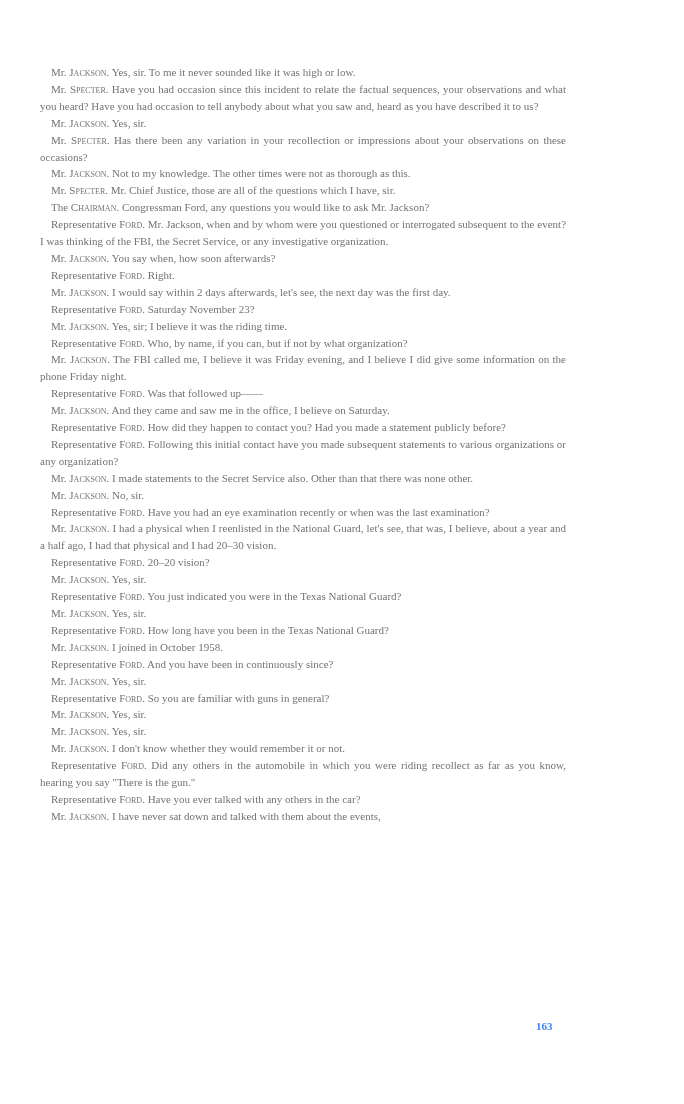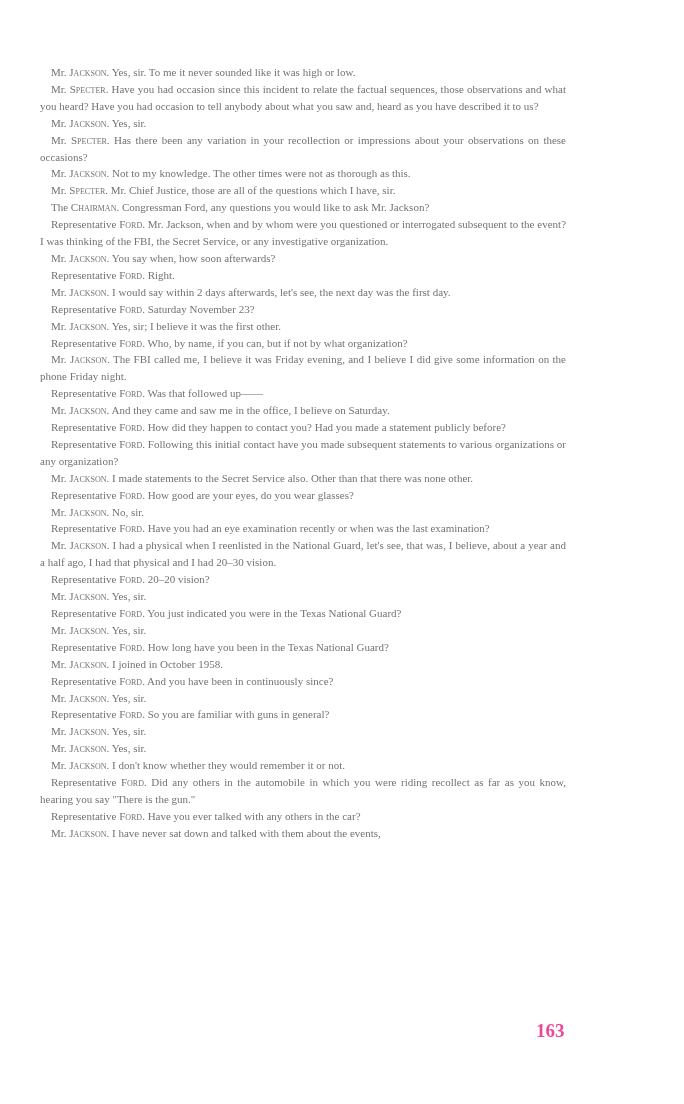--- a/index.html
+++ b/index.html
@@ -8,48 +8,47 @@
     position: absolute; left: 40px; top: 64px; width: 526px;
     font-family: Liberation Serif, serif;
     font-size: 11px; line-height: 16.9px; color: #737373;
     text-align: justify;
   }
   .para { margin: 0; text-indent: 11px; }
   .speaker { font-variant: small-caps; }
   .pagenum {
     position: absolute; left: 536px; top: 1020px;
     font-family: "Liberation Serif", "DejaVu Serif", serif;
-    font-weight: bold; font-size: 19px; color: #ec4899;
+    font-weight: bold; font-size: 11px; color: #3b82f6;
   }
 </style>
 </head>
 <body>
 
 <div class="page" id="transcript">
     <p class="para"><span>Mr.</span> <span class="speaker">Jackson</span>. <span>Yes, sir. To me it never sounded like it was high or low.</span></p>
-    <p class="para"><span>Mr.</span> <span class="speaker">Specter</span>. <span>Have you had occasion since this incident to relate the factual sequences, those observations and what you heard? Have you had occasion to tell anybody about what you saw and, heard as you have described it to us?</span></p>
+    <p class="para"><span>Mr.</span> <span class="speaker">Specter</span>. <span>Have you had occasion since this incident to relate the factual sequences, your observations and what you heard? Have you had occasion to tell anybody about what you saw and, heard as you have described it to us?</span></p>
     <p class="para"><span>Mr.</span> <span class="speaker">Jackson</span>. <span>Yes, sir.</span></p>
     <p class="para"><span>Mr.</span> <span class="speaker">Specter</span>. <span>Has there been any variation in your recollection or impressions about your observations on these occasions?</span></p>
     <p class="para"><span>Mr.</span> <span class="speaker">Jackson</span>. <span>Not to my knowledge. The other times were not as thorough as this.</span></p>
     <p class="para"><span>Mr.</span> <span class="speaker">Specter</span>. <span>Mr. Chief Justice, those are all of the questions which I have, sir.</span></p>
     <p class="para"><span>The</span> <span class="speaker">Chairman</span>. <span>Congressman Ford, any questions you would like to ask Mr. Jackson?</span></p>
     <p class="para"><span>Representative</span> <span class="speaker">Ford</span>. <span>Mr. Jackson, when and by whom were you questioned or interrogated subsequent to the event? I was thinking of the FBI, the Secret Service, or any investigative organization.</span></p>
     <p class="para"><span>Mr.</span> <span class="speaker">Jackson</span>. <span>You say when, how soon afterwards?</span></p>
     <p class="para"><span>Representative</span> <span class="speaker">Ford</span>. <span>Right.</span></p>
     <p class="para"><span>Mr.</span> <span class="speaker">Jackson</span>. <span>I would say within 2 days afterwards, let's see, the next day was the first day.</span></p>
     <p class="para"><span>Representative</span> <span class="speaker">Ford</span>. <span>Saturday November 23?</span></p>
-    <p class="para"><span>Mr.</span> <span class="speaker">Jackson</span>. <span>Yes, sir; I believe it was the first other.</span></p>
+    <p class="para"><span>Mr.</span> <span class="speaker">Jackson</span>. <span>Yes, sir; I believe it was the riding time.</span></p>
     <p class="para"><span>Representative</span> <span class="speaker">Ford</span>. <span>Who, by name, if you can, but if not by what organization?</span></p>
     <p class="para"><span>Mr.</span> <span class="speaker">Jackson</span>. <span>The FBI called me, I believe it was Friday evening, and I believe I did give some information on the phone Friday night.</span></p>
     <p class="para"><span>Representative</span> <span class="speaker">Ford</span>. <span>Was that followed up——</span></p>
     <p class="para"><span>Mr.</span> <span class="speaker">Jackson</span>. <span>And they came and saw me in the office, I believe on Saturday.</span></p>
     <p class="para"><span>Representative</span> <span class="speaker">Ford</span>. <span>How did they happen to contact you? Had you made a statement publicly before?</span></p>
     <p class="para"><span>Representative</span> <span class="speaker">Ford</span>. <span>Following this initial contact have you made subsequent statements to various organizations or any organization?</span></p>
     <p class="para"><span>Mr.</span> <span class="speaker">Jackson</span>. <span>I made statements to the Secret Service also. Other than that there was none other.</span></p>
-    <p class="para"><span>Representative</span> <span class="speaker">Ford</span>. <span>How good are your eyes, do you wear glasses?</span></p>
     <p class="para"><span>Mr.</span> <span class="speaker">Jackson</span>. <span>No, sir.</span></p>
     <p class="para"><span>Representative</span> <span class="speaker">Ford</span>. <span>Have you had an eye examination recently or when was the last examination?</span></p>
     <p class="para"><span>Mr.</span> <span class="speaker">Jackson</span>. <span>I had a physical when I reenlisted in the National Guard, let's see, that was, I believe, about a year and a half ago, I had that physical and I had 20–30 vision.</span></p>
     <p class="para"><span>Representative</span> <span class="speaker">Ford</span>. <span>20–20 vision?</span></p>
     <p class="para"><span>Mr.</span> <span class="speaker">Jackson</span>. <span>Yes, sir.</span></p>
     <p class="para"><span>Representative</span> <span class="speaker">Ford</span>. <span>You just indicated you were in the Texas National Guard?</span></p>
     <p class="para"><span>Mr.</span> <span class="speaker">Jackson</span>. <span>Yes, sir.</span></p>
     <p class="para"><span>Representative</span> <span class="speaker">Ford</span>. <span>How long have you been in the Texas National Guard?</span></p>
     <p class="para"><span>Mr.</span> <span class="speaker">Jackson</span>. <span>I joined in October 1958.</span></p>
     <p class="para"><span>Representative</span> <span class="speaker">Ford</span>. <span>And you have been in continuously since?</span></p>

